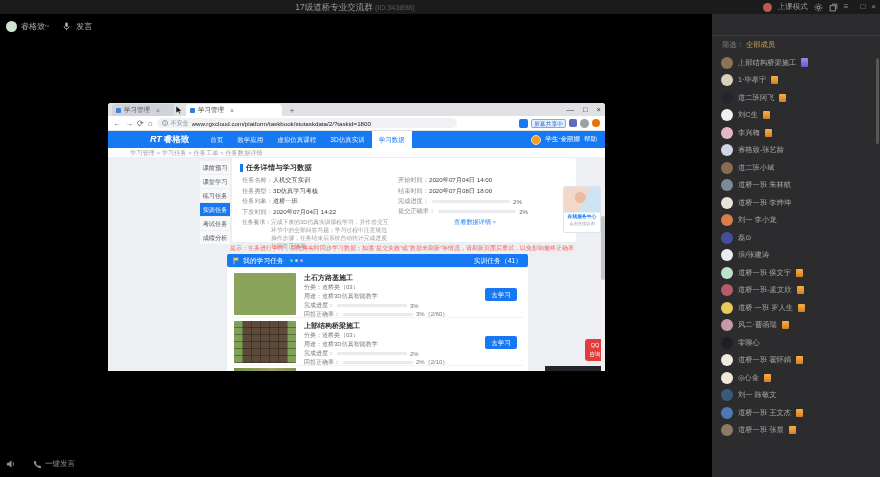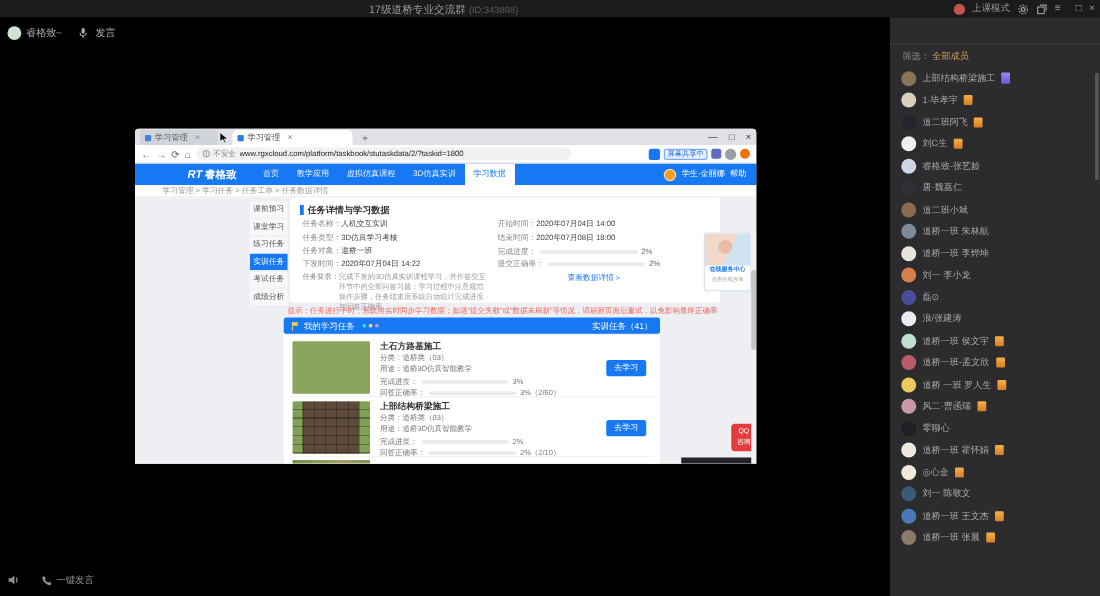--- a/index.html
+++ b/index.html
@@ -475,32 +475,32 @@
           <span class="m-name">道二班阿飞</span>
           <span class="m-badge b-orange"></span>
         </div>
 
         <div class="member">
           <span class="m-avatar" style="background: rgb(240, 240, 240);"></span>
           <span class="m-name">刘C生</span>
           <span class="m-badge b-orange"></span>
         </div>
 
+        <div class="member">
+          <span class="m-avatar" style="background: rgb(229, 185, 199);"></span>
+          <span class="m-name">李兴梅</span>
+          <span class="m-badge b-orange"></span>
+        </div>
 
         <div class="member">
           <span class="m-avatar" style="background: rgb(205, 214, 226);"></span>
           <span class="m-name">睿格致-张艺龄</span>
 
         </div>
 
-        <div class="member">
-          <span class="m-avatar" style="background: rgb(46, 49, 56);"></span>
-          <span class="m-name">唐·魏嘉仁</span>
-
-        </div>
 
         <div class="member">
           <span class="m-avatar" style="background: rgb(140, 106, 79);"></span>
           <span class="m-name">道二班小斌</span>
 
         </div>
 
         <div class="member">
           <span class="m-avatar" style="background: rgb(125, 138, 151);"></span>
           <span class="m-name">道桥一班 朱林航</span>

